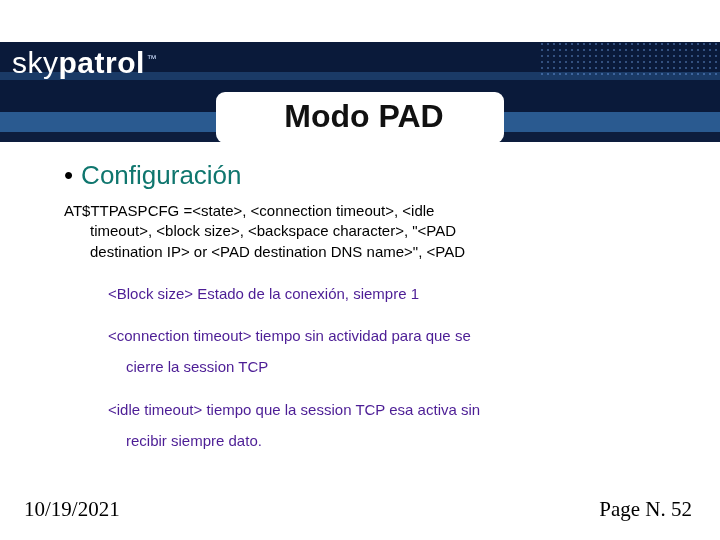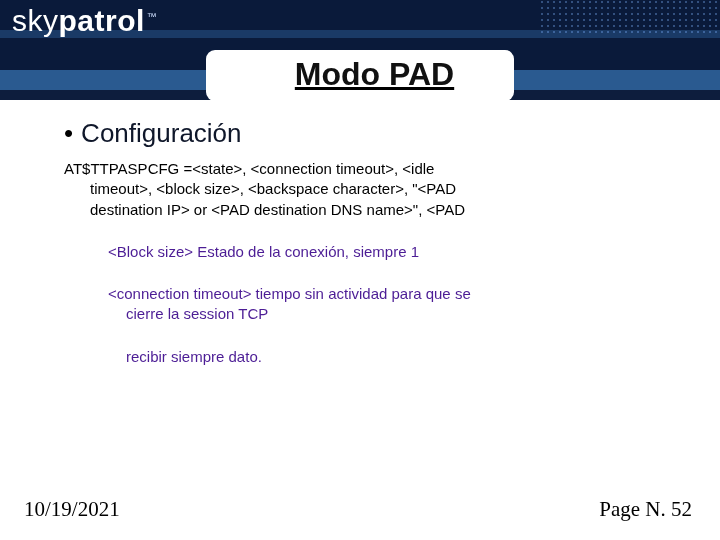--- a/index.html
+++ b/index.html
@@ -14,20 +14,21 @@
     position: relative;
     width: 720px;
     height: 100px;
     background: linear-gradient(to bottom,
       #0a1a3a 0%, #0a1a3a 30%,
       #1a3a66 30%, #1a3a66 38%,
       #0a1a3a 38%, #0a1a3a 70%,
       #2a5a90 70%, #2a5a90 90%,
       #0d1d3d 90%, #0d1d3d 100%);
     overflow: hidden;
+    margin-top: 42px;
   }
   .header-band::before {
     content: "";
     position: absolute;
     top: 0; right: 0;
     width: 180px; height: 36px;
     background-image:
       radial-gradient(circle at 2px 2px, #7fb3ff 1px, transparent 1px);
     background-size: 6px 6px;
     opacity: 0.35;
@@ -48,23 +49,22 @@
     position: absolute;
     left: 0; right: 0;
     top: 40px;
     height: 70px;
     display: flex;
     align-items: center;
     justify-content: center;
   }
   .title-box {
     background: #ffffff;
-    padding: 6px 60px 8px 89px;
+    padding: 6px 60px 8px 68px;
     border-radius: 9px;
-    text-decoration: underline;
   }
   .title-box h1 {
     font-family: Verdana, Geneva, sans-serif;
     font-weight: 700;
     font-size: 32px;
     color: #111;
   }
   .content {
     padding: 18px 64px 0 64px;
   }
@@ -75,41 +75,41 @@
     margin-bottom: 10px;
   }
   .bullet {
     font-size: 26px;
     line-height: 1;
     color: #000;
   }
   .bullet-title {
     font-size: 26px;
     font-weight: 400;
-    color: #0f172a;
+    color: #0f766e;
   }
   .cmd-block {
     font-size: 15px;
     line-height: 1.35;
     color: #000;
   }
   .cmd-block .hang {
     text-indent: -0px;
     padding-left: 26px;
   }
   .cmd-block .first { padding-left: 0; }
   .para {
     margin-left: 44px;
     margin-top: 22px;
     font-size: 15px;
     line-height: 1.35;
     color: #4c1d95;
     padding-right: 8px;
   }
-  .para .hang { padding-left: 18px; }
+  .para .hang { padding-left: 18px; margin-top: 11px; }
   .footer {
     position: absolute;
     bottom: 18px;
     left: 24px;
     right: 28px;
     display: flex;
     justify-content: space-between;
     font-family: "Times New Roman", Times, serif;
     font-size: 21px;
     color: #000;
@@ -145,20 +145,21 @@
   <div class="para">
     <div>&lt;Block size&gt;  Estado de la conexión, siempre 1</div>
   </div>
 
   <div class="para">
     <div>&lt;connection timeout&gt; tiempo sin actividad para que se</div>
     <div class="hang">cierre la session TCP</div>
   </div>
 
   <div class="para">
+    <div>&lt;idle timeout&gt; tiempo que la session TCP esa activa sin</div>
     <div class="hang">recibir siempre dato.</div>
   </div>
 
 </div>
 
 <div class="footer">
   <span>10/19/2021</span>
   <span>Page N. 52</span>
 </div>
 

